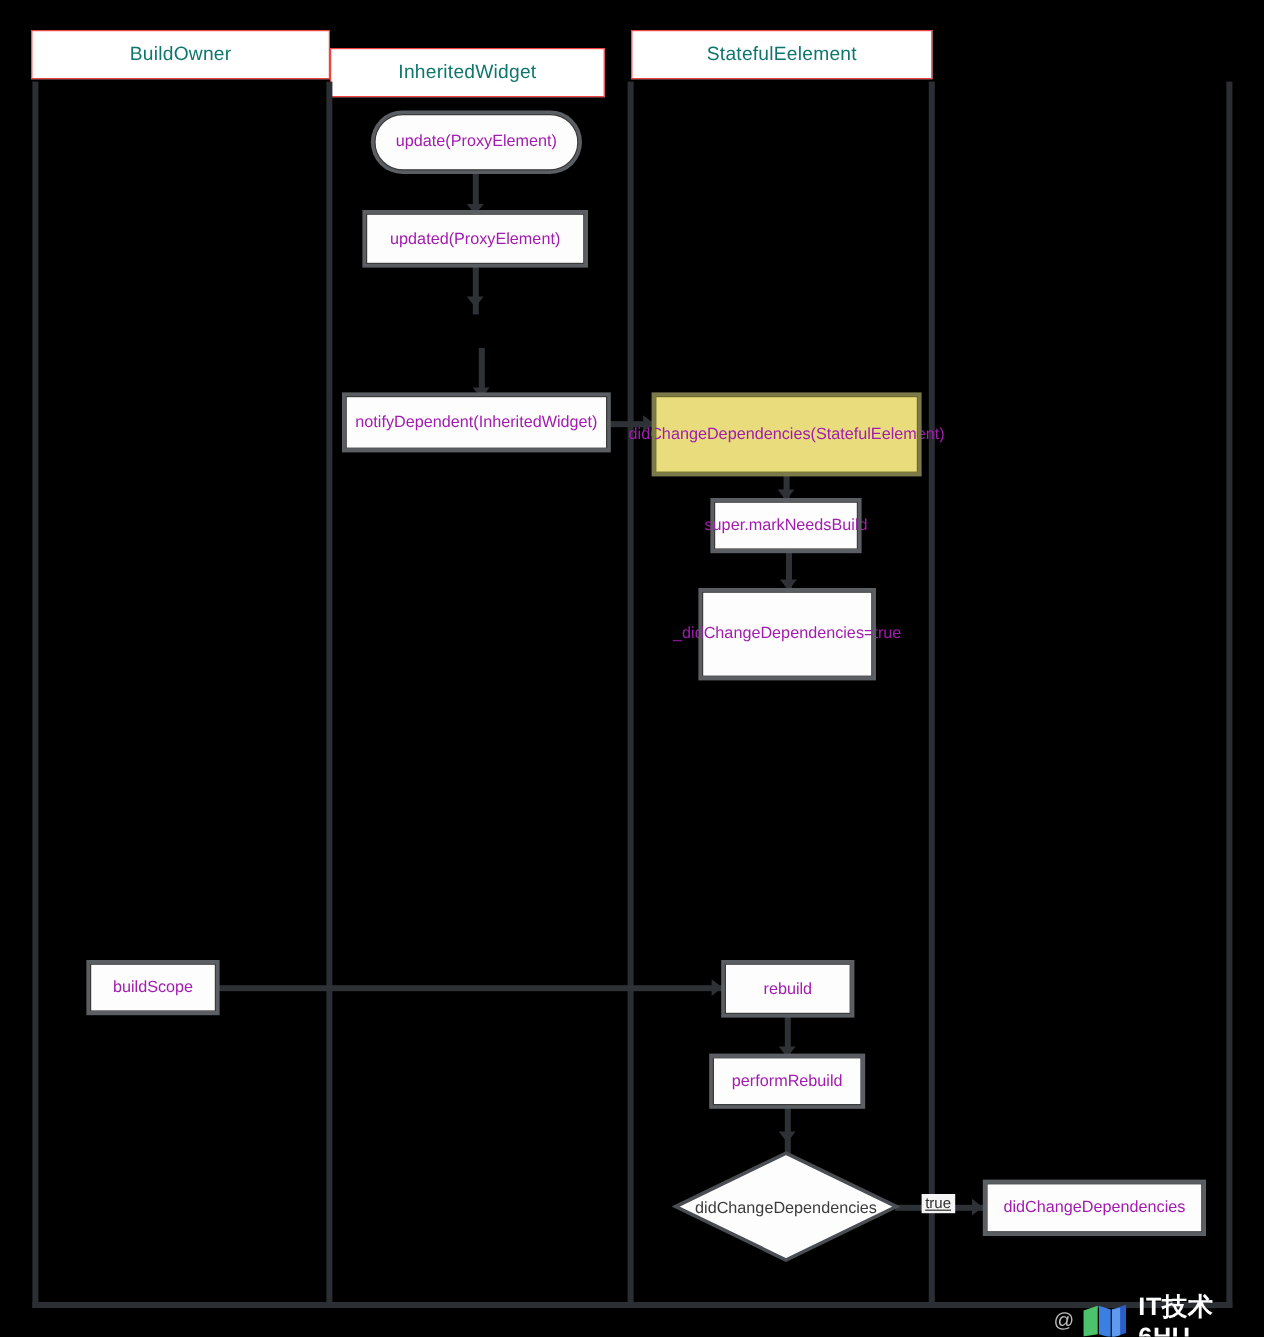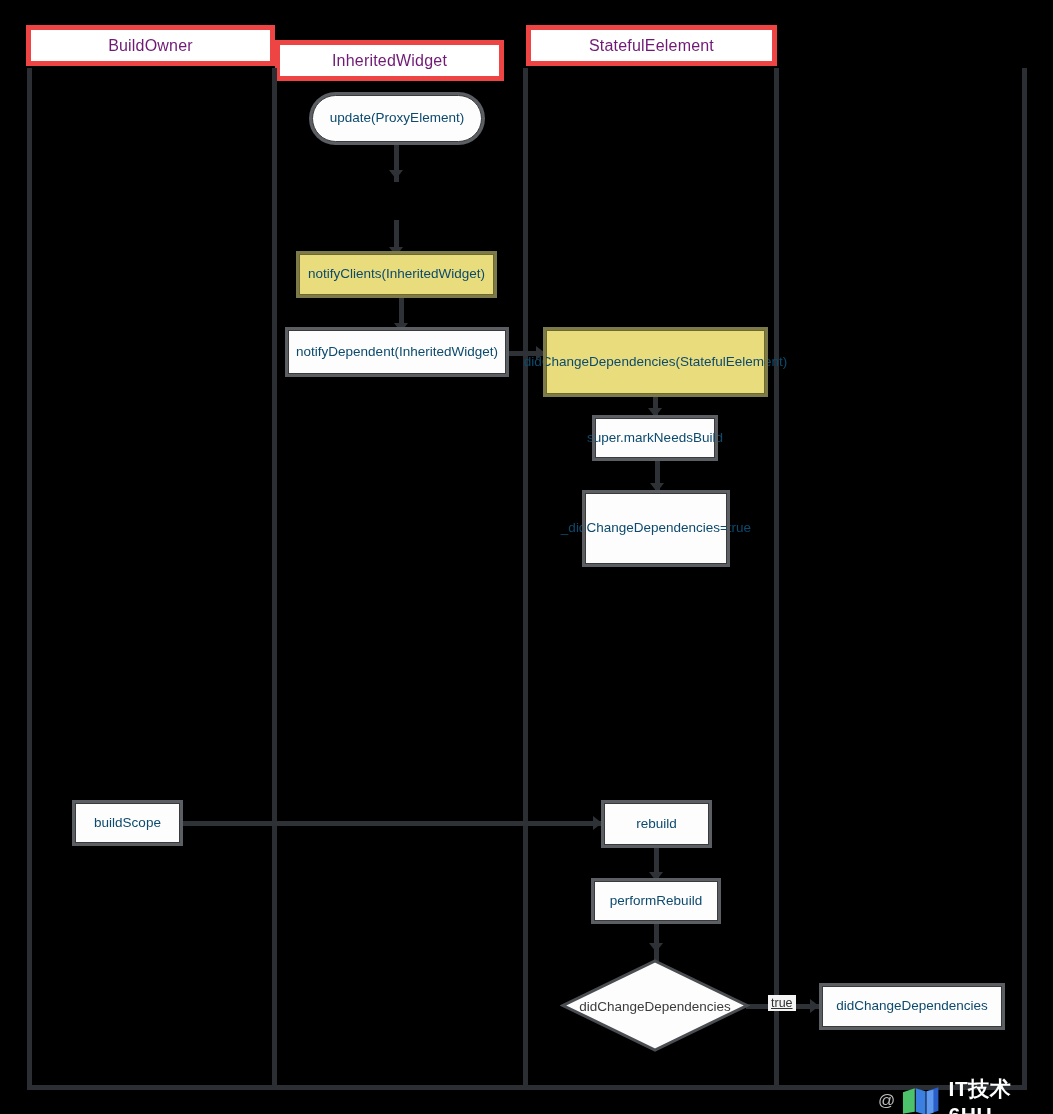--- a/index.html
+++ b/index.html
@@ -13,26 +13,26 @@
     width: 1053px;
     height: 1114px;
     background: #000000;
     font-family: "Liberation Sans", sans-serif;
     overflow: hidden;
   }
   
   .lane-header {
     position: absolute;
     background: #ffffff;
-    border: 5px solid #ef4444;
+    border: 1px solid #ef4444;
     box-sizing: border-box;
     display: flex;
     align-items: center;
     justify-content: center;
-    color: #701a75;
+    color: #0f766e;
     font-size: 16px;
     letter-spacing: 0.2px;
   }
   .lane-line {
     position: absolute;
     width: 5px;
     background: #2b2f33;
   }
   .frame-bottom {
     position: absolute;
@@ -44,21 +44,21 @@
     position: absolute;
     box-sizing: border-box;
     background: #fdfdfd;
     border: 1px solid #3b3b3b;
     outline: 3px solid #5b5f63;
     outline-offset: 0px;
     display: flex;
     align-items: center;
     justify-content: center;
     text-align: center;
-    color: #0c4a6e;
+    color: #a21caf;
     font-size: 13.5px;
     line-height: 1.25;
     padding: 2px 6px;
     z-index: 4;
   }
   .node.rounded {
     border-radius: 24px;
     outline: none;
     box-shadow: 0 0 0 3px #5b5f63;
   }
@@ -186,24 +186,24 @@
   <div class="conn v" style="left:654px; top:921px; height:40px;"></div>
   <div class="arrow-down" style="left:649px; top:943px;"></div>
 
   <div class="conn h" style="left:746px; top:1004px; width:78px;"></div>
   <div class="arrow-right" style="left:810px; top:999px;"></div>
 
   <div class="node rounded" style="left:312px; top:95px; width:170px; height:47px;">
     <span>update(ProxyElement)</span>
   </div>
 
-
-  <div class="node yellow" style="left:299px; top:254px; width:195px; height:41px;">
-    <span>notifyClients(InheritedWidget)</span>
-  </div>
+  <div class="node" style="left:305px; top:178px; width:182px; height:42px;">
+    <span>updated(ProxyElement)</span>
+  </div>
+
 
   <div class="node" style="left:288px; top:330px; width:218px; height:44px;text-align:right;">
     <span>notifyDependent(InheritedWidget)</span>
   </div>
 
   <div class="node yellow" style="left:546px; top:330px; width:219px; height:64px;">
     <span>didChangeDependencies(StatefulEelement)</span>
   </div>
 
   <div class="node" style="left:595px; top:418px; width:120px; height:40px;">

